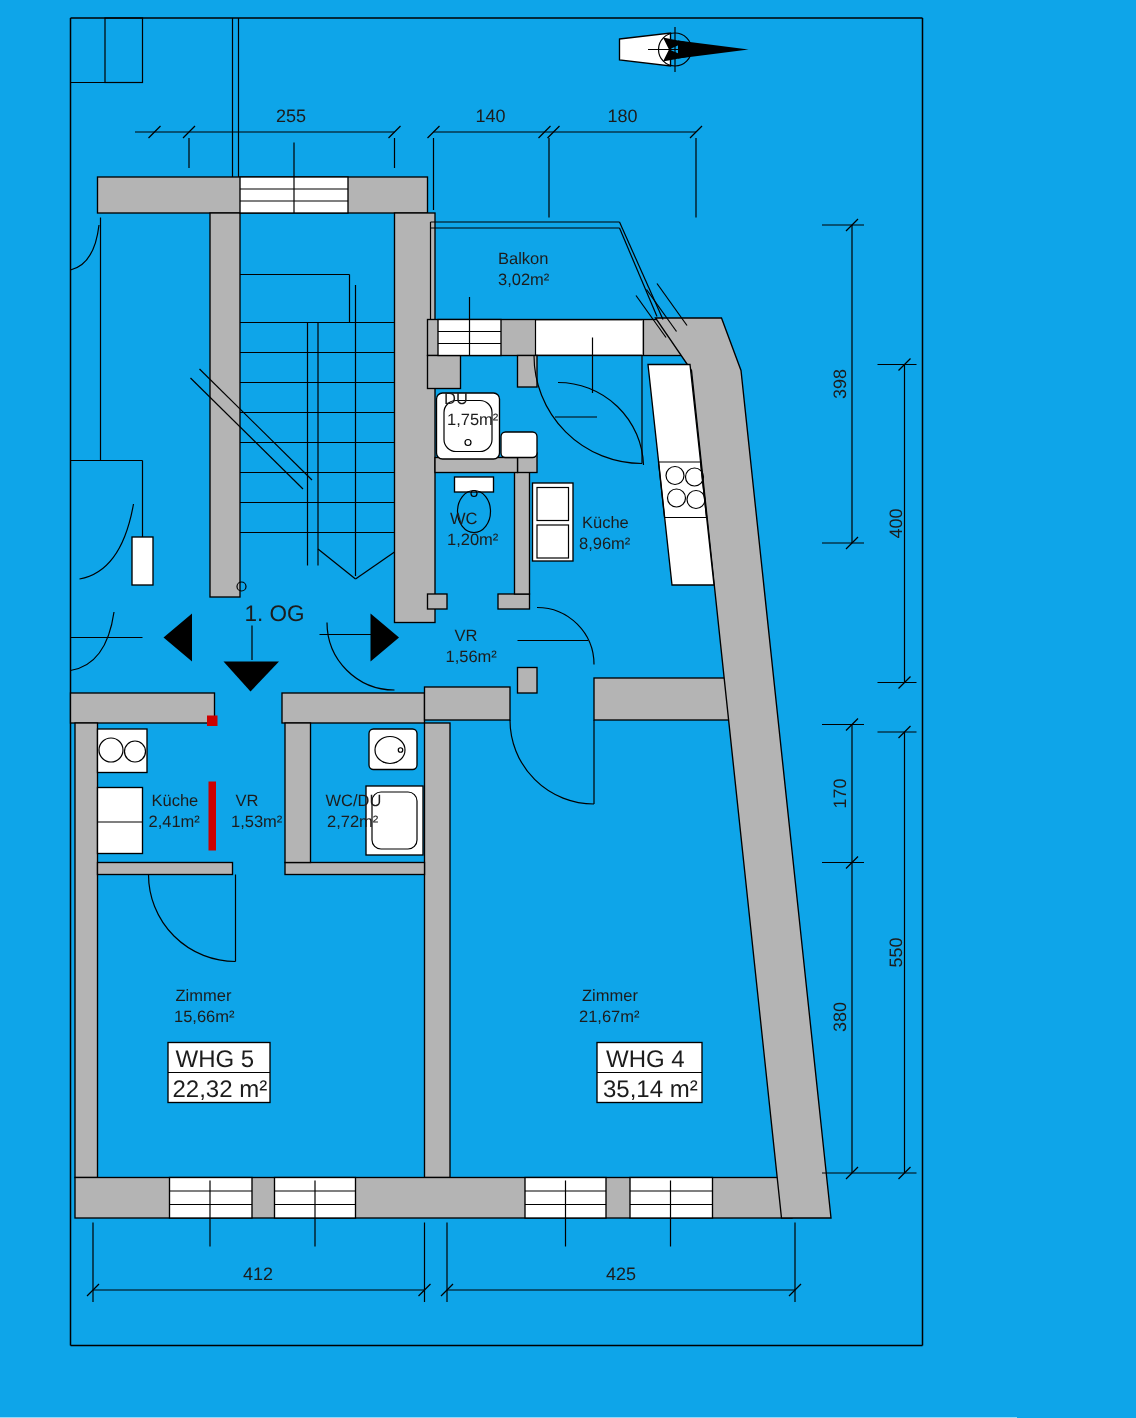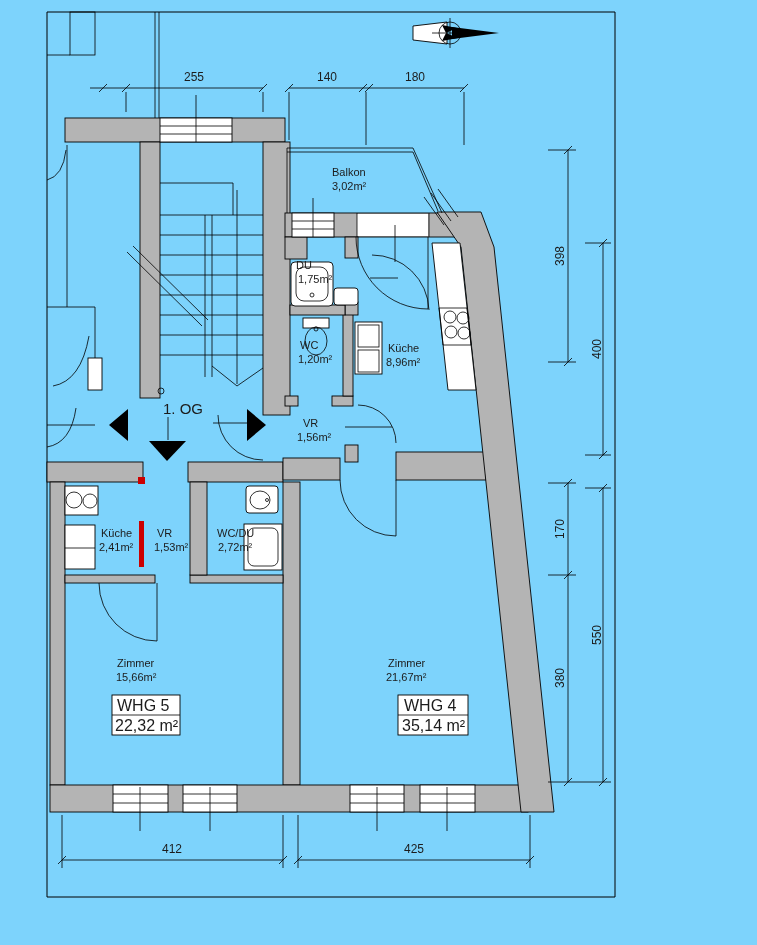--- a/index.html
+++ b/index.html
@@ -1,16 +1,16 @@
 <!DOCTYPE html>
 <html><head>
 <meta charset="utf-8">
 <style>
   html,body{margin:0;padding:0;background:#ffffff;}
-  #stage{position:relative;width:757px;height:945px;background:#7dd3fc;overflow:hidden;}
+  #stage{position:relative;width:757px;height:945px;background:#0ea5e9;overflow:hidden;}
   svg{position:absolute;left:0;top:0;}
   .ln{stroke:#000;stroke-width:1;fill:none;}
   .thn{stroke:#000;stroke-width:0.8;fill:none;}
   .wall{fill:#b4b4b4;stroke:#000;stroke-width:0.9;}
   .wfill{fill:#ffffff;stroke:#000;stroke-width:0.9;}
   .gap{fill:#ffffff;stroke:none;}
   .blk{fill:#000;stroke:none;}
   .red{fill:#cc0000;stroke:none;}
   text{font-family:"Liberation Sans","DejaVu Sans",sans-serif;fill:#1c1c1c;}
   .t11{font-size:11px;}

